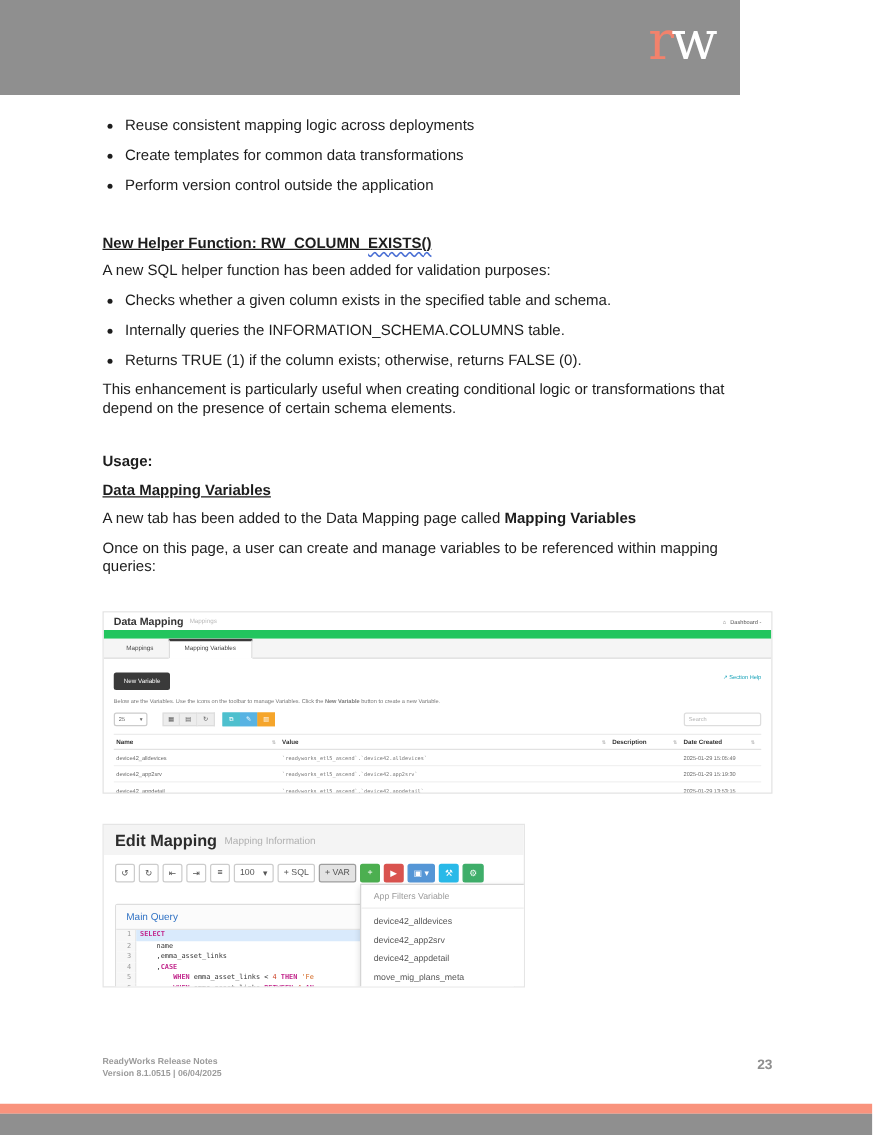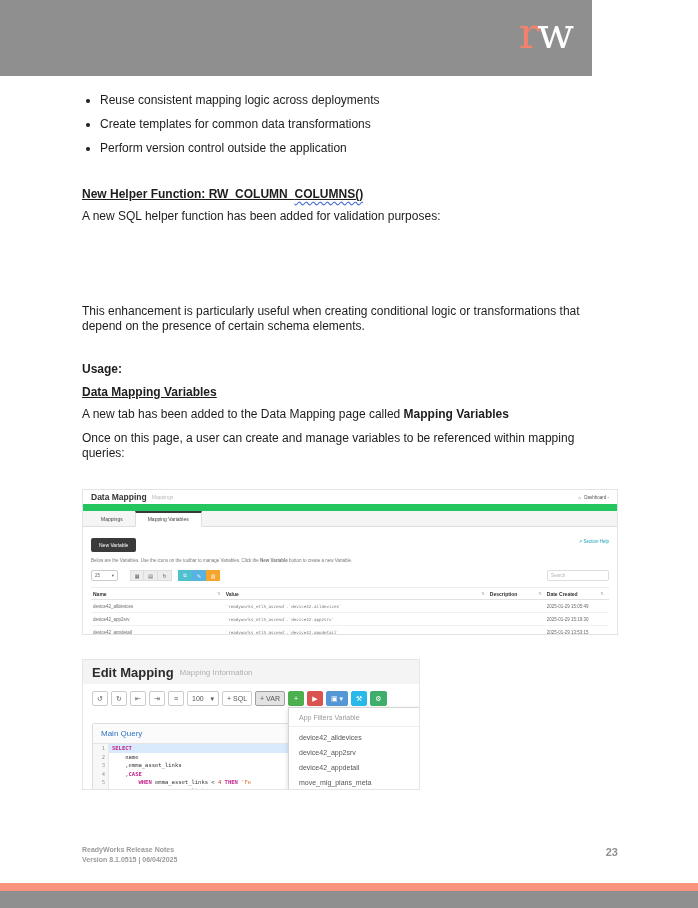--- a/index.html
+++ b/index.html
@@ -106,25 +106,30 @@
     </div>
   </div>
 
   <ul class="bullets doc-block" style="top:93px;">
     <li>Reuse consistent mapping logic across deployments</li>
     <li>Create templates for common data transformations</li>
     <li>Perform version control outside the application</li>
   </ul>
 
   <div class="doc-block h-underline" style="top:187px;">
-    <span>New Helper Function: RW_COLUMN_</span><span class="squiggle">COLUMNS()</span>
+    <span>New Helper Function: RW_COLUMN_</span><span class="squiggle">EXISTS()</span>
   </div>
 
   <div class="doc-block" style="top:209px;">A new SQL helper function has been added for validation purposes:</div>
 
+  <ul class="bullets doc-block" style="top:233px;">
+    <li>Checks whether a given column exists in the specified table and schema.</li>
+    <li>Internally queries the INFORMATION_SCHEMA.COLUMNS table.</li>
+    <li>Returns TRUE (1) if the column exists; otherwise, returns FALSE (0).</li>
+  </ul>
 
   <div class="doc-block" style="top:304px;">This enhancement is particularly useful when creating conditional logic or transformations that depend on the presence of certain schema elements.</div>
 
   <div class="doc-block bold" style="top:362px;">Usage:</div>
 
   <div class="doc-block h-underline" style="top:385px;">Data Mapping Variables</div>
 
   <div class="doc-block" style="top:407px;">
     <span>A new tab has been added to the Data Mapping page called </span><span class="bold">Mapping Variables</span>
   </div>

